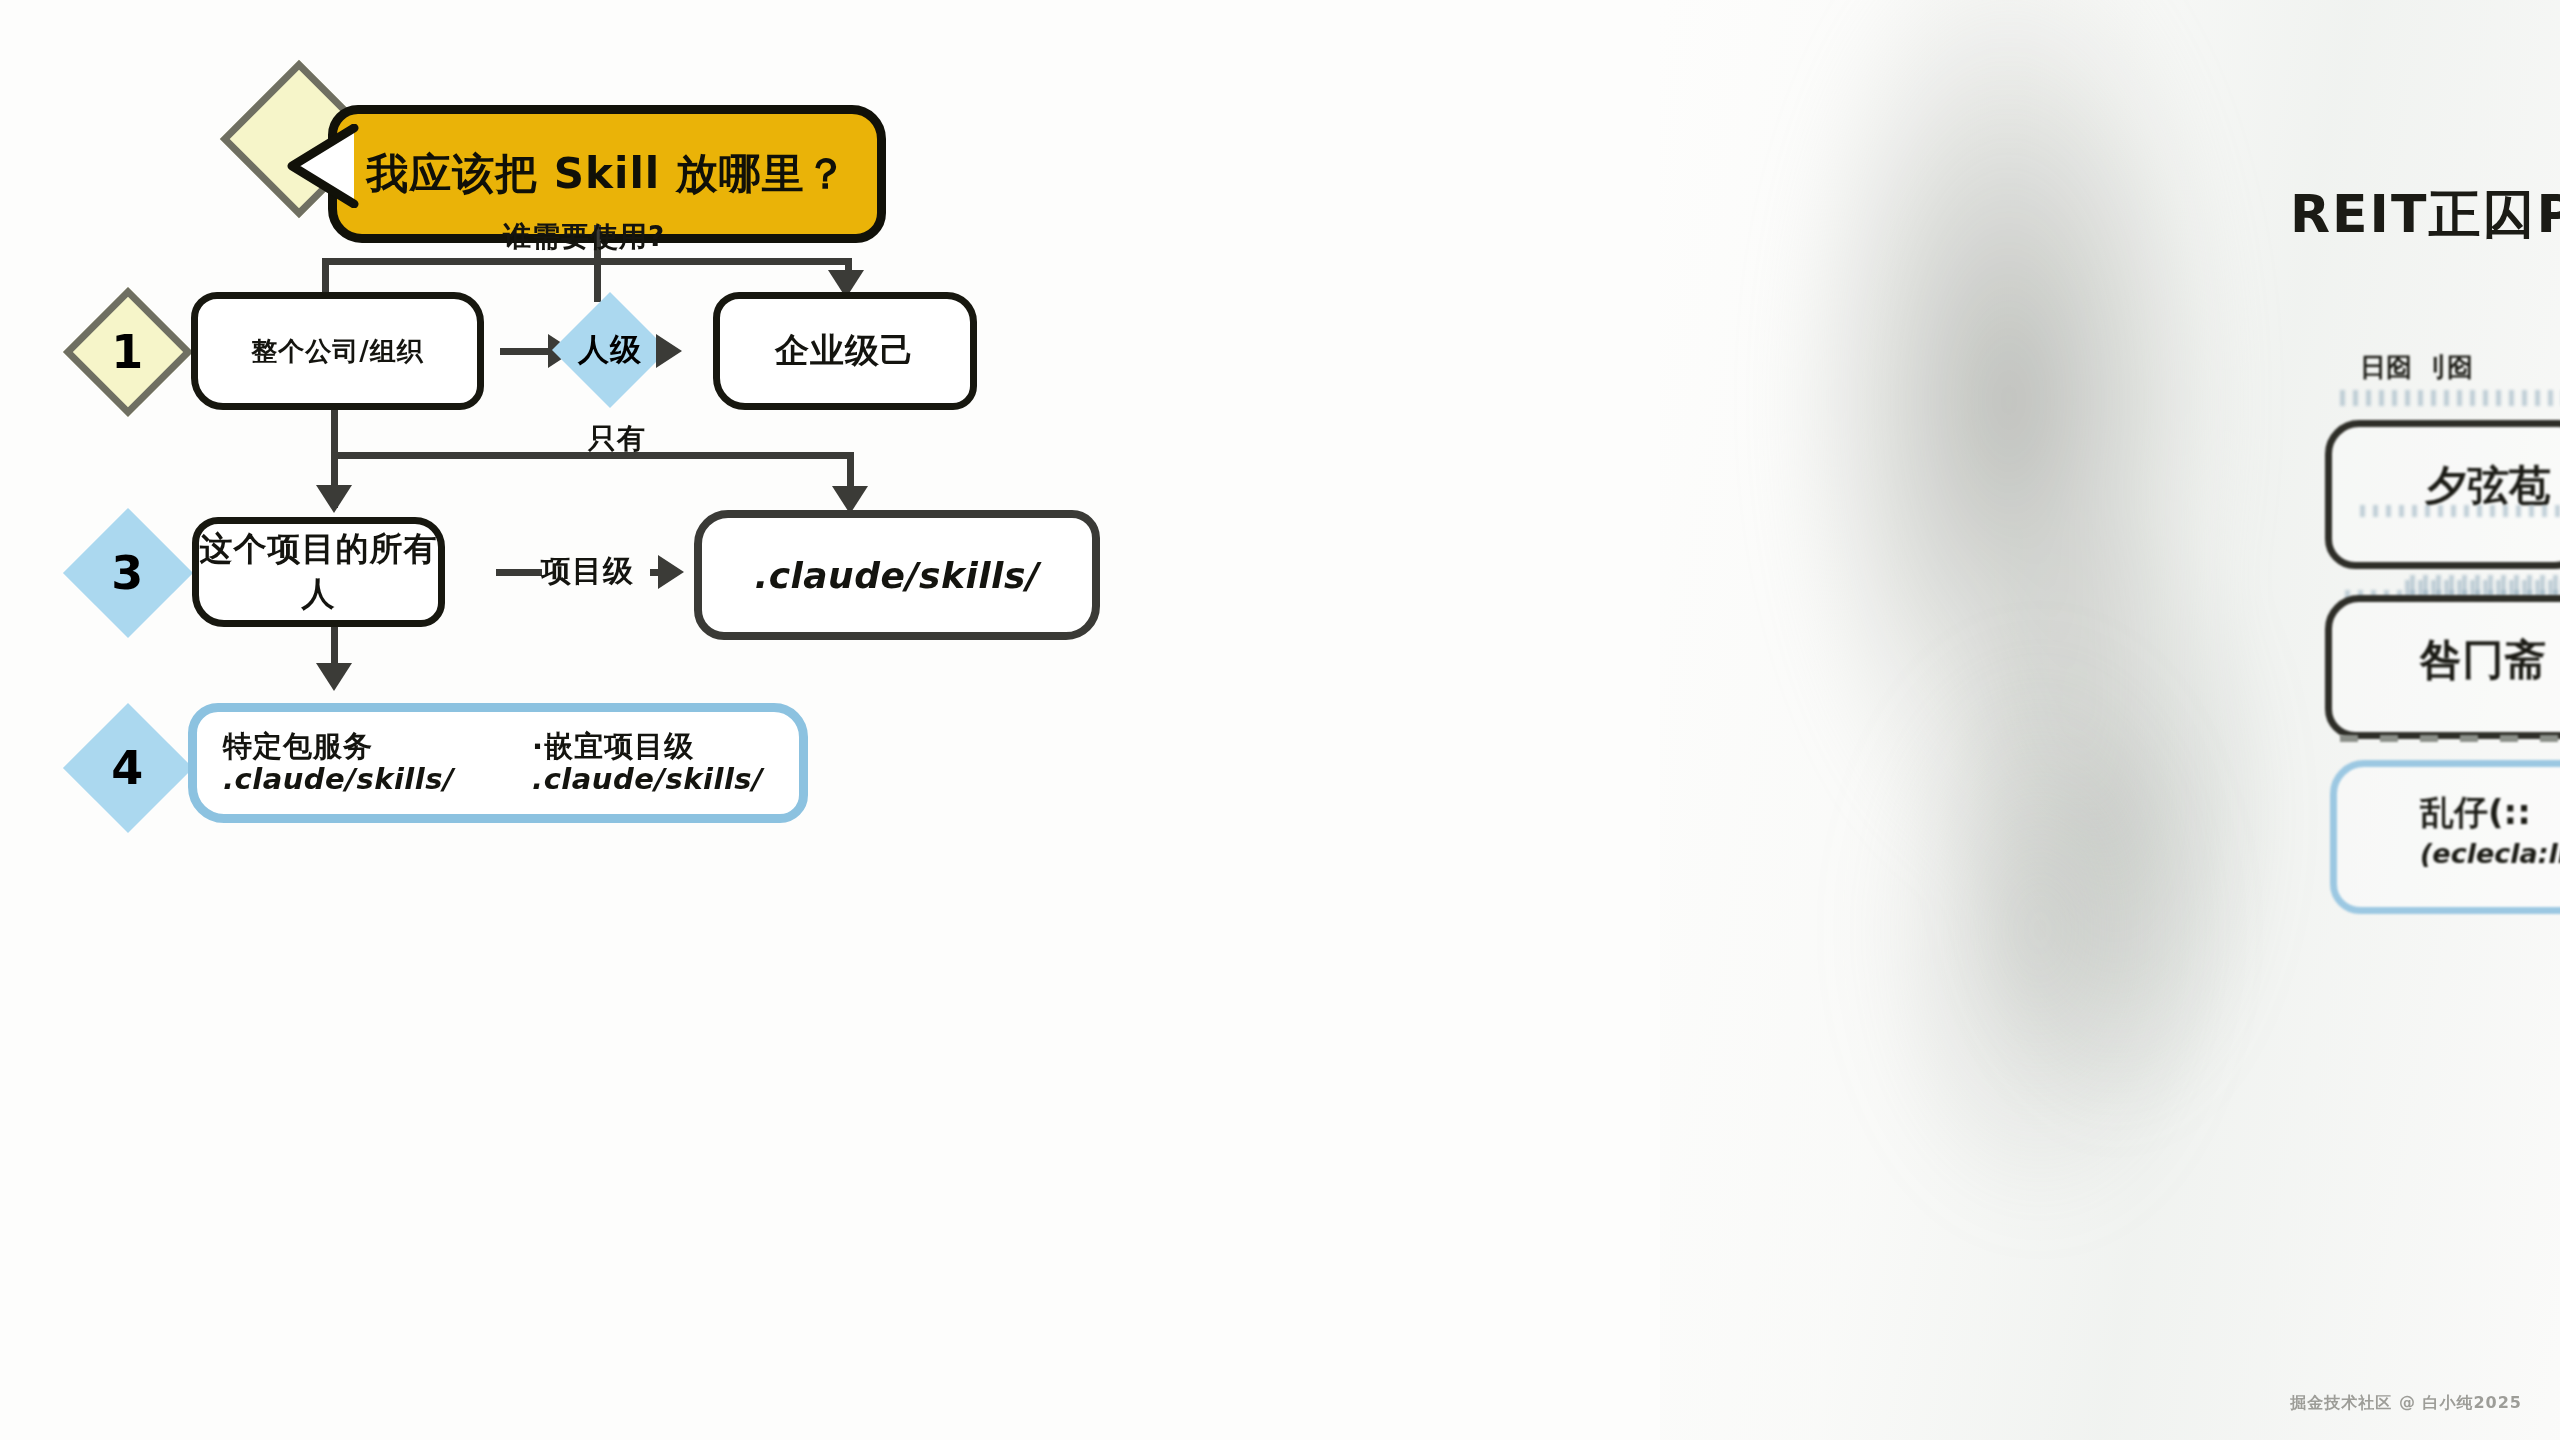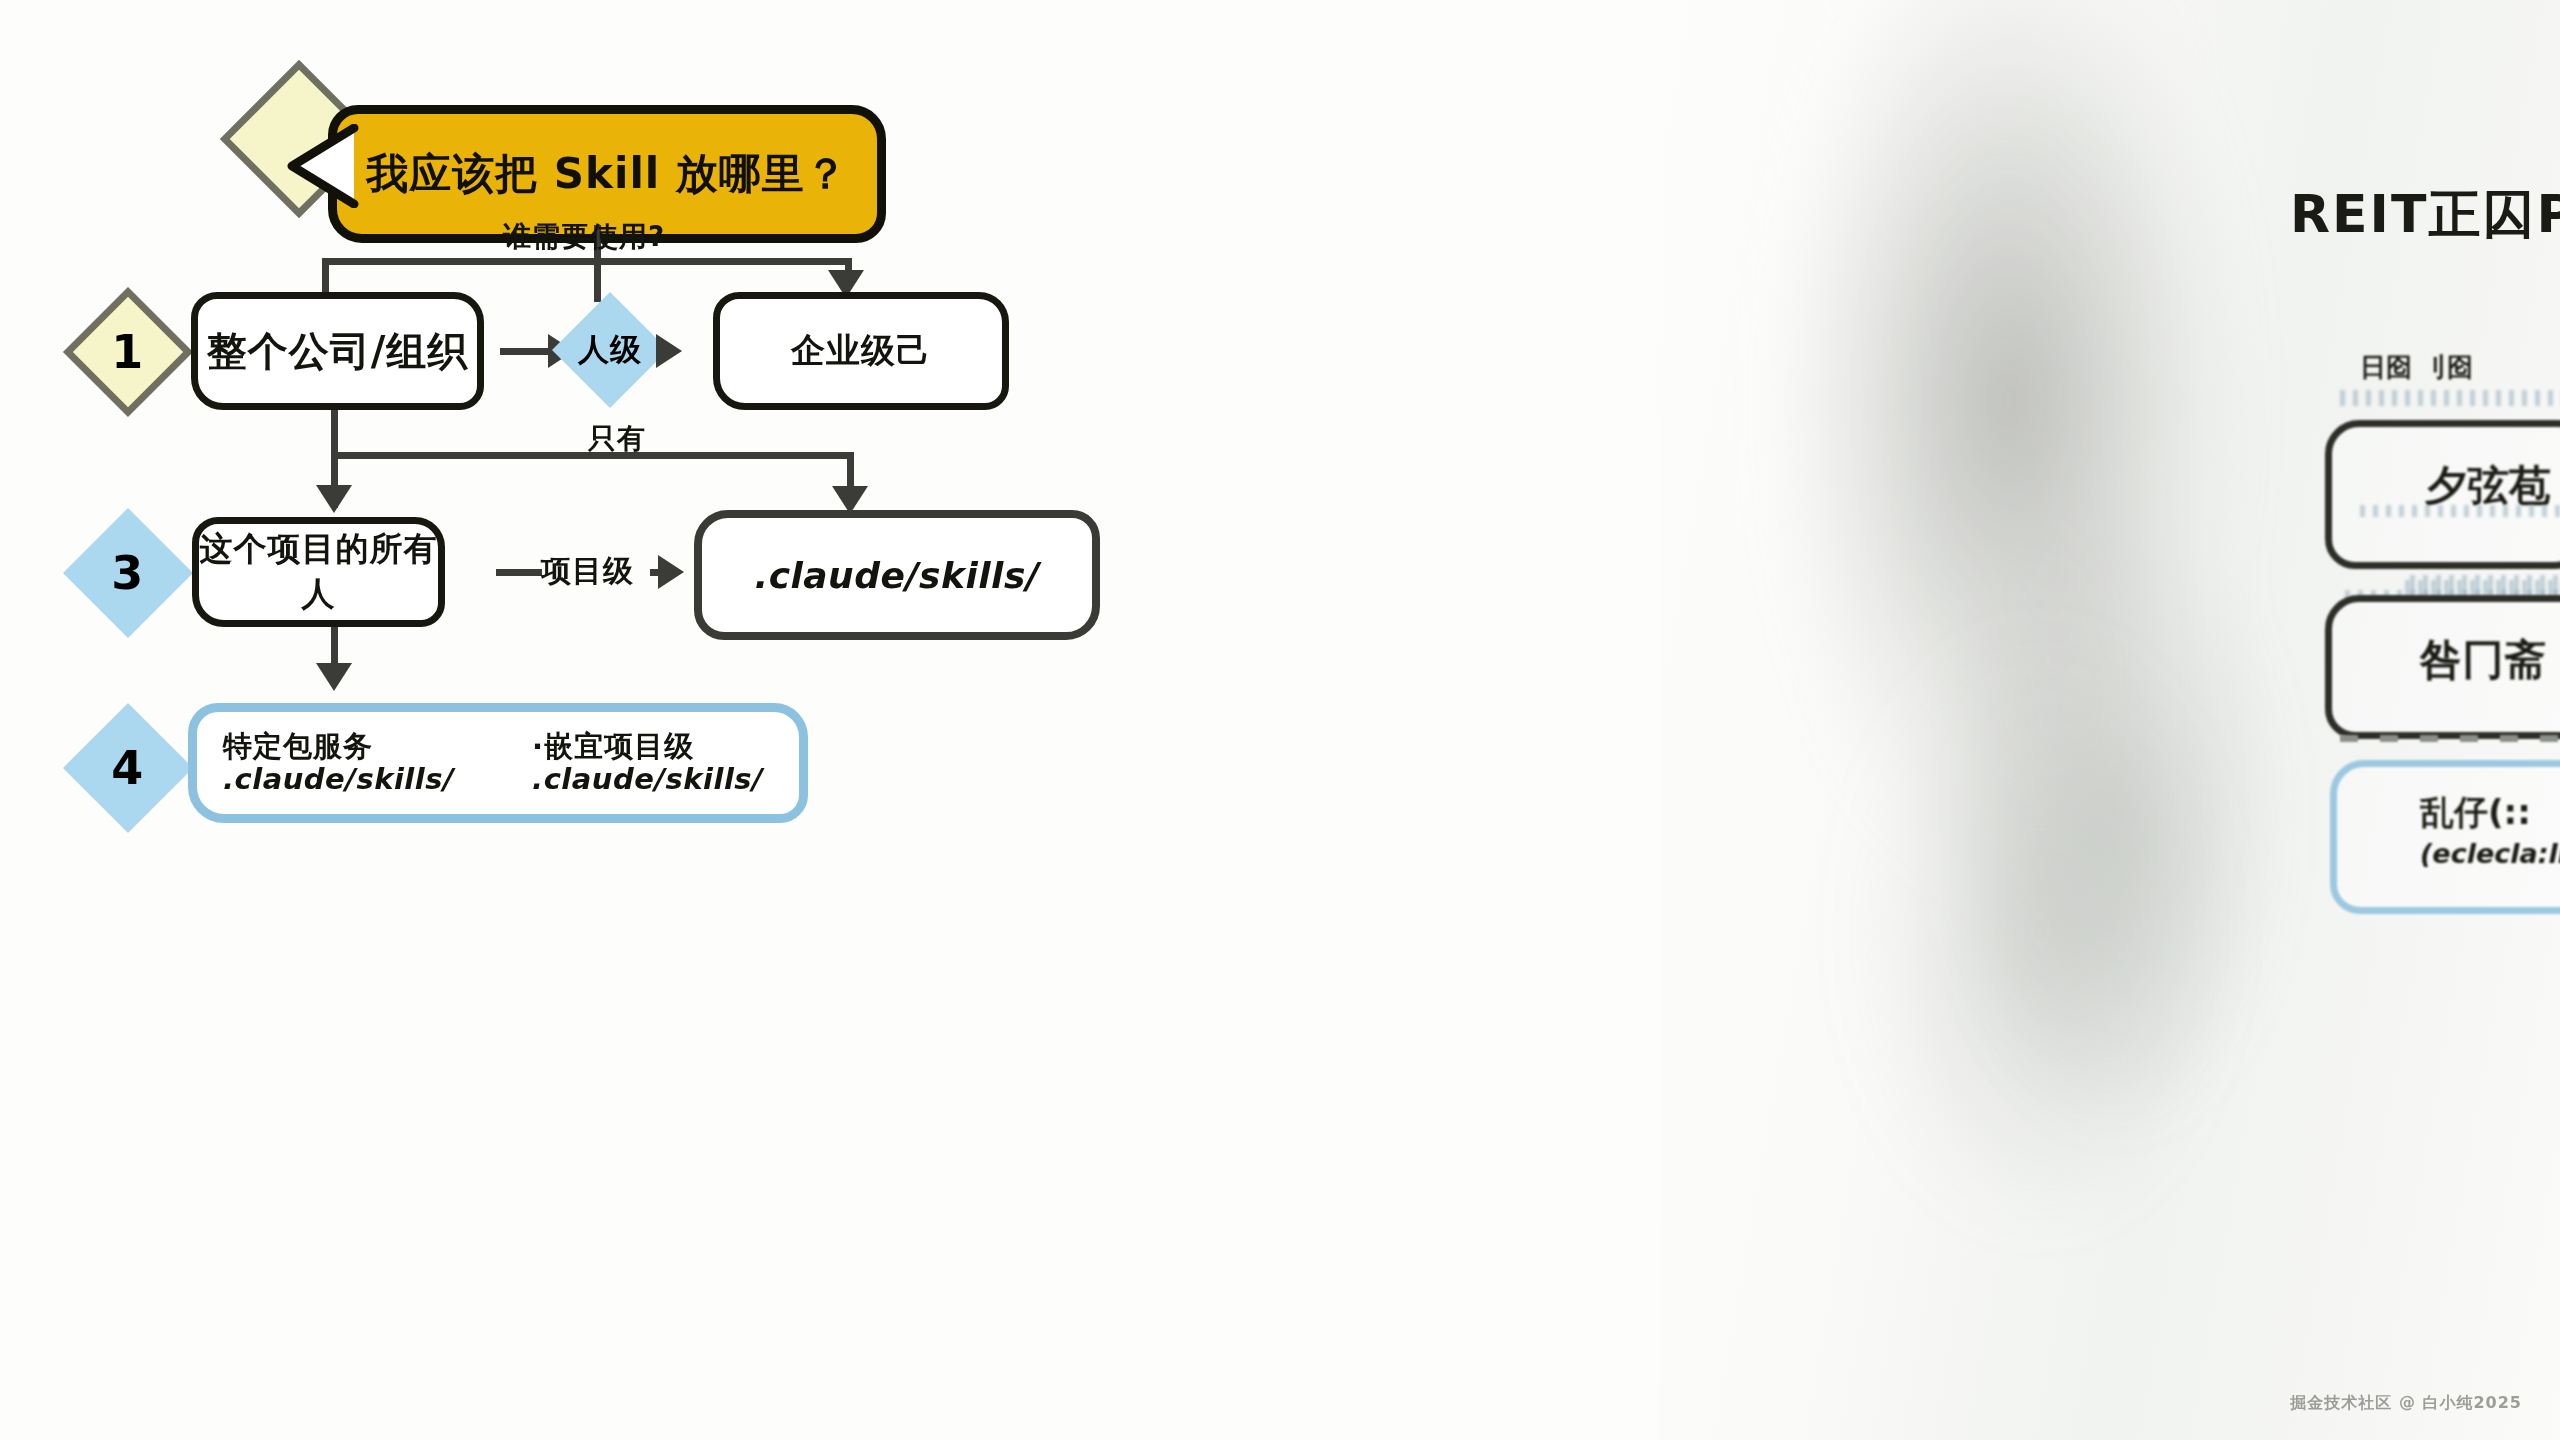--- a/index.html
+++ b/index.html
@@ -143,33 +143,33 @@
   <div class="line vline" style="left:322px;top:258px;height:36px;"></div>
   <div class="line vline" style="left:594px;top:258px;height:44px;"></div>
   <div class="line vline" style="left:845px;top:258px;height:18px;"></div>
   <div class="arrowhead ah-down" style="left:828px;top:270px;"></div>
 
   <div class="diamond dia-yellow" style="left:82px;top:306px;width:92px;height:92px;">
     <span class="cn" style="font-size:46px;font-weight:700;">1</span>
   </div>
 
   <div class="node rbox" style="left:191px;top:292px;width:293px;height:118px;">
-    <span class="cn" style="font-size:40px;">整个公司/组织</span>
+    <span class="cn" style="font-size:26px;">整个公司/组织</span>
   </div>
 
   <div class="line hline" style="left:500px;top:348px;width:52px;"></div>
   <div class="arrowhead ah-right" style="left:548px;top:334px;"></div>
 
   <div class="diamond dia-blue" style="left:569px;top:309px;width:82px;height:82px;">
     <span class="cn" style="font-size:31px;">人级</span>
   </div>
 
   <div class="arrowhead ah-right" style="left:656px;top:334px;"></div>
 
-  <div class="node rbox" style="left:713px;top:292px;width:296px;height:118px;">
+  <div class="node rbox" style="left:713px;top:292px;width:264px;height:118px;">
     <span class="cn" style="font-size:34px;">企业级己</span>
   </div>
 
   <div class="line vline" style="left:331px;top:410px;height:98px;"></div>
   <div class="arrowhead ah-down" style="left:316px;top:485px;"></div>
 
   <div class="line hline" style="left:334px;top:452px;width:520px;"></div>
   <div class="edge-label cn" style="left:588px;top:420px;">只有</div>
 
   <div class="line vline" style="left:847px;top:452px;height:46px;"></div>

